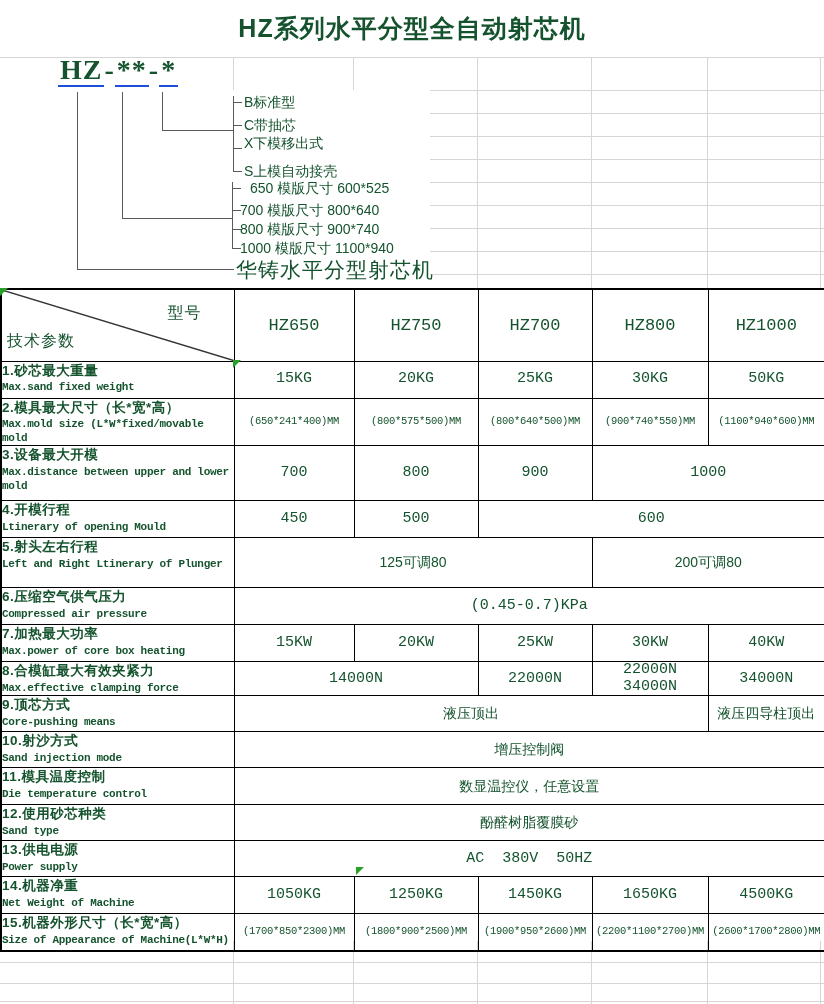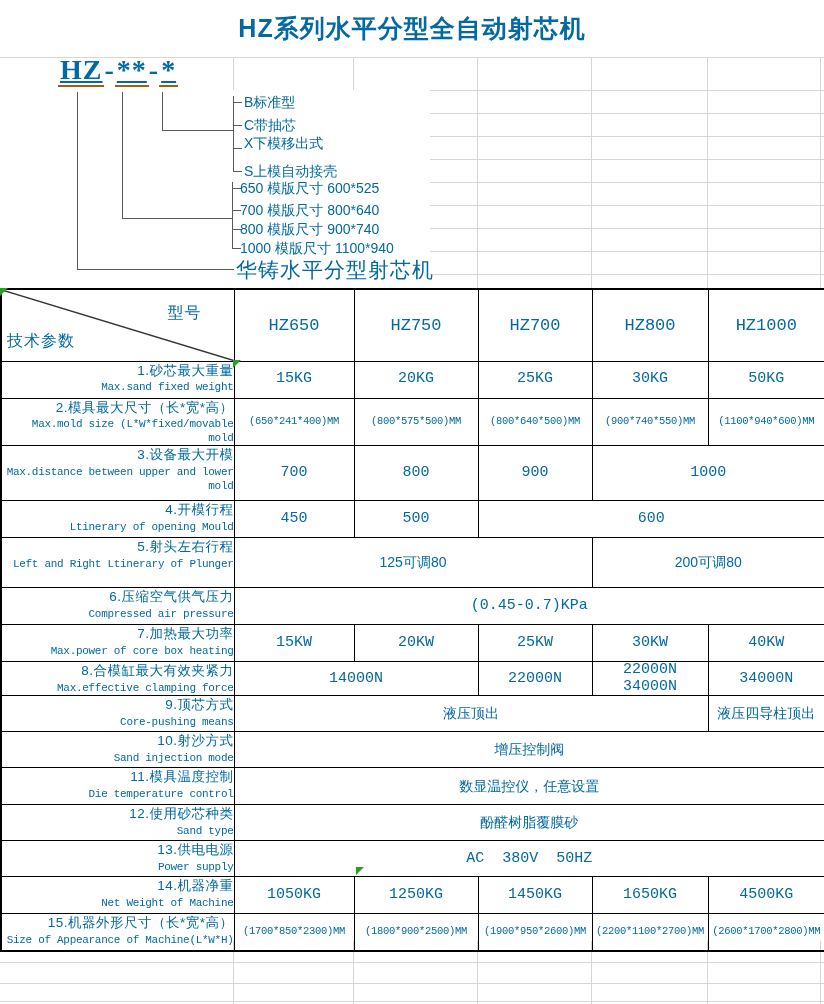--- a/index.html
+++ b/index.html
@@ -1,35 +1,35 @@
 <!DOCTYPE html>
 <html><head>
 <meta charset="utf-8">
 <style>
   html,body{margin:0;padding:0;background:#fff;}
   .sheet{position:relative;width:824px;height:1004px;background:#ffffff;overflow:hidden;
-         font-family:"Liberation Sans","DejaVu Sans",sans-serif;color:#0369a1;}
+         font-family:"Liberation Sans","DejaVu Sans",sans-serif;color:#14532d;}
   
   .gridline{position:absolute;background:#d6d6d6;}
   
   .tline{position:absolute;background:#5a5a5a;}
   
   .marker{position:absolute;width:0;height:0;border-top:8px solid #28a028;border-right:8px solid transparent;}
   .title{position:absolute;top:12px;left:0;width:824px;text-align:center;
          font-size:25px;font-weight:bold;letter-spacing:1px;}
   .model-code{position:absolute;left:58px;top:54px;font-family:"Liberation Serif","DejaVu Serif",serif;
               font-weight:bold;font-size:28px;letter-spacing:1px;white-space:nowrap;}
-  .model-code .seg{border-bottom:2px solid #a16207;padding:0 2px;text-decoration:underline;}
+  .model-code .seg{border-bottom:2px solid #1d4ed8;padding:0 2px;}
   .tree-label{position:absolute;font-size:14px;line-height:15px;white-space:nowrap;}
   .family-label{position:absolute;left:236px;top:256px;font-size:21px;letter-spacing:1px;white-space:nowrap;}
   
   #spec-table{position:absolute;left:0;top:288px;width:824px;border-collapse:collapse;
               table-layout:fixed;border:2px solid #000;}
   #spec-table td{border:1px solid #000;padding:0;overflow:hidden;}
-  .label-cell{padding:1px 3px;vertical-align:top;text-align:right;}
+  .label-cell{padding:1px 3px;vertical-align:top;text-align:left;font-weight:bold;}
   .zh-label{font-size:13.5px;line-height:1.35;letter-spacing:0.5px;}
   .en-label{font-family:"Liberation Mono","DejaVu Sans Mono",monospace;font-size:11px;
             letter-spacing:-0.3px;line-height:1.3;}
   .col-head{font-family:"Liberation Mono","DejaVu Sans Mono",monospace;font-size:17px;
             text-align:center;vertical-align:middle;}
   .val{font-family:"Liberation Mono","DejaVu Sans Mono",monospace;font-size:15px;
        text-align:center;vertical-align:middle;white-space:pre-wrap;line-height:1.1;}
   .val-sm{font-size:10.5px;letter-spacing:-0.3px;}
   .val-zh{font-family:"Liberation Sans","DejaVu Sans",sans-serif;font-size:14px;}
   .corner-cell{position:relative;}
@@ -84,21 +84,21 @@
     <div class="gridline" style="left: 233px; top: 57px; width: 1px; height: 33px; background: rgb(214, 214, 214);"></div>
 
   <div class="title">HZ系列水平分型全自动射芯机</div>
 
   <div class="model-code"><span class="seg">HZ</span><span>-</span><span class="seg">**</span><span>-</span><span class="seg">*</span></div>
 
   <div class="tree-label" style="left:244px;top:95px">B标准型</div>
   <div class="tree-label" style="left:244px;top:118px">C带抽芯</div>
   <div class="tree-label" style="left:244px;top:136px">X下模移出式</div>
   <div class="tree-label" style="left:244px;top:164px">S上模自动接壳</div>
-  <div class="tree-label" style="left:240px;top:181px">650 模版尺寸 600*525</div>
+  <div class="tree-label" style="left:250px;top:181px">650 模版尺寸 600*525</div>
   <div class="tree-label" style="left:240px;top:203px">700 模版尺寸 800*640</div>
   <div class="tree-label" style="left:240px;top:222px">800 模版尺寸 900*740</div>
   <div class="tree-label" style="left:240px;top:241px">1000 模版尺寸 1100*940</div>
   <div class="family-label">华铸水平分型射芯机</div>
 
   <table id="spec-table">
     <colgroup>
       <col style="width:233px">
         <col style="width:120px">
         <col style="width:124px">

